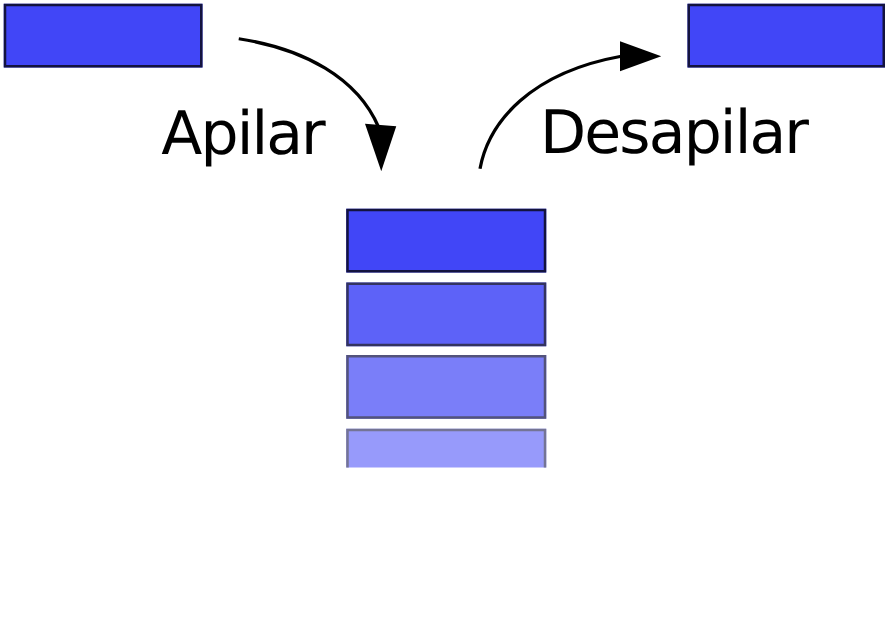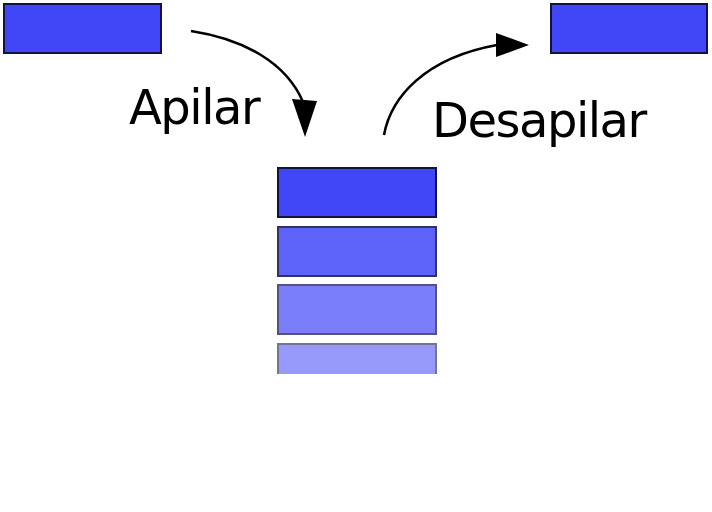--- a/index.html
+++ b/index.html
@@ -24,21 +24,21 @@
     pointer-events: none;
   }
   .diagram-label {
     position: absolute;
     font-size: 48px;
     line-height: 1;
     letter-spacing: -1.5px;
     white-space: nowrap;
   }
   .label-push { left: 129px; top: 83px; }
-  .label-pop  { left: 432px; top: 96px; }
+  .label-pop  { left: 432px; top: 82px; }
   .stack {
     position: absolute;
     left: 277px; top: 167px;
     display: flex;
     flex-direction: column;
     gap: 7.5px;
   }
   .stack-item {
     width: 160px;
     height: 51px;

